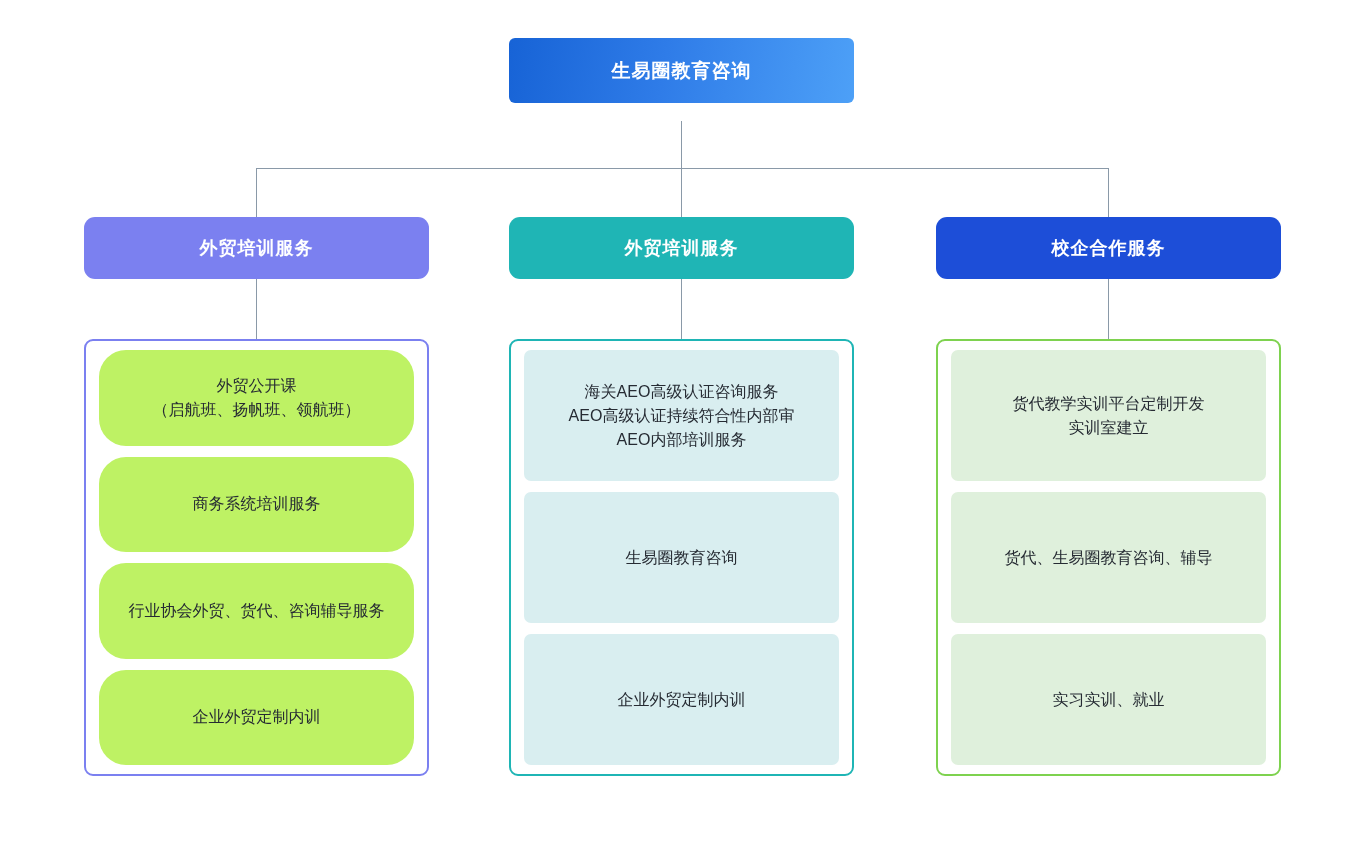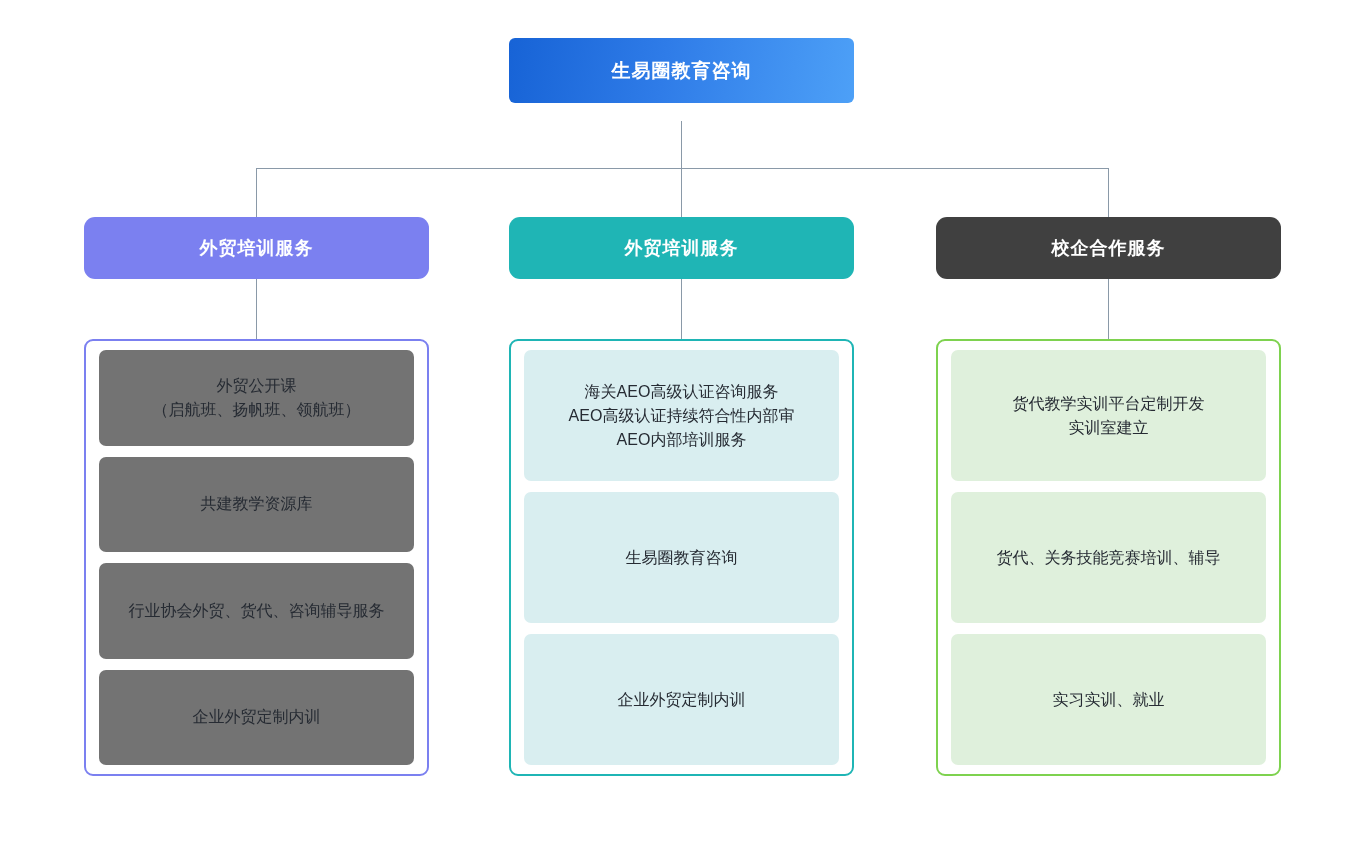--- a/index.html
+++ b/index.html
@@ -69,21 +69,21 @@
     align-items: center;
     justify-content: center;
     color: #ffffff;
     font-size: 18px;
     font-weight: bold;
     letter-spacing: 1px;
   }
 
   .col-1 .col-header { background: #7b80f0; }
   .col-2 .col-header { background: #1fb5b5; }
-  .col-3 .col-header { background: #404040; }
+  .col-3 .col-header { background: #1d4ed8; }
 
   .col-body {
     position: absolute;
     top: 122px;
     width: 345px;
     height: 437px;
     border-radius: 9px;
     border: 2px solid transparent;
     background: #ffffff;
     padding: 9px 13px;
@@ -100,21 +100,21 @@
     display: flex;
     align-items: center;
     justify-content: center;
     text-align: center;
     color: #262b33;
     font-size: 16px;
     line-height: 1.5;
     padding: 8px 12px;
     white-space: pre-line;
   }
-  .col-1 .leaf { background: #737373; }
+  .col-1 .leaf { background: #bef264; border-radius: 27px; }
   .col-2 .leaf { background: #d9eef0; }
   .col-3 .leaf { background: #dff0dc; }
 
   
   .col-1 .leaf { flex: 1 1 0; }
   .col-2 .leaf { flex: 1 1 0; }
   .col-3 .leaf { flex: 1 1 0; }
 </style>
 </head>
 <body>
@@ -130,21 +130,21 @@
   <div class="connector conn-v-col3"></div>
   <div class="connector conn-v-sub1"></div>
   <div class="connector conn-v-sub2"></div>
   <div class="connector conn-v-sub3"></div>
 
   <div class="column col-1">
     <div class="col-header">外贸培训服务</div>
     <div class="col-body">
       <div class="leaf">外贸公开课
 （启航班、扬帆班、领航班）</div>
-      <div class="leaf">共建教学资源库</div>
+      <div class="leaf">商务系统培训服务</div>
       <div class="leaf">行业协会外贸、货代、咨询辅导服务</div>
       <div class="leaf">企业外贸定制内训</div>
     </div>
   </div>
 
   <div class="column col-2">
     <div class="col-header">外贸培训服务</div>
     <div class="col-body">
       <div class="leaf">海关AEO高级认证咨询服务
 AEO高级认证持续符合性内部审
@@ -152,18 +152,18 @@
       <div class="leaf">生易圈教育咨询</div>
       <div class="leaf">企业外贸定制内训</div>
     </div>
   </div>
 
   <div class="column col-3">
     <div class="col-header">校企合作服务</div>
     <div class="col-body">
       <div class="leaf">货代教学实训平台定制开发
 实训室建立</div>
-      <div class="leaf">货代、关务技能竞赛培训、辅导</div>
+      <div class="leaf">货代、生易圈教育咨询、辅导</div>
       <div class="leaf">实习实训、就业</div>
     </div>
   </div>
 
 </div>
 
 </body></html>

